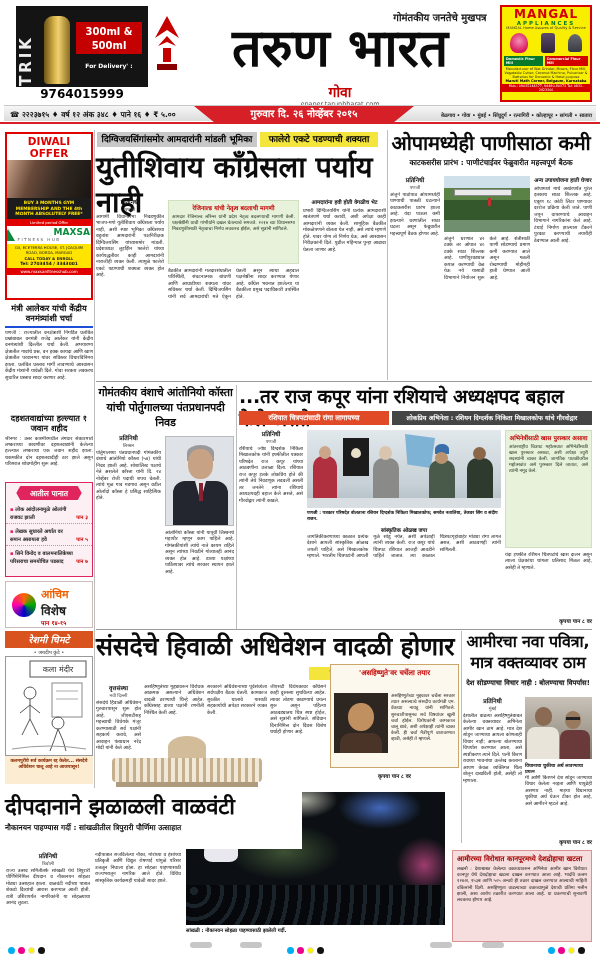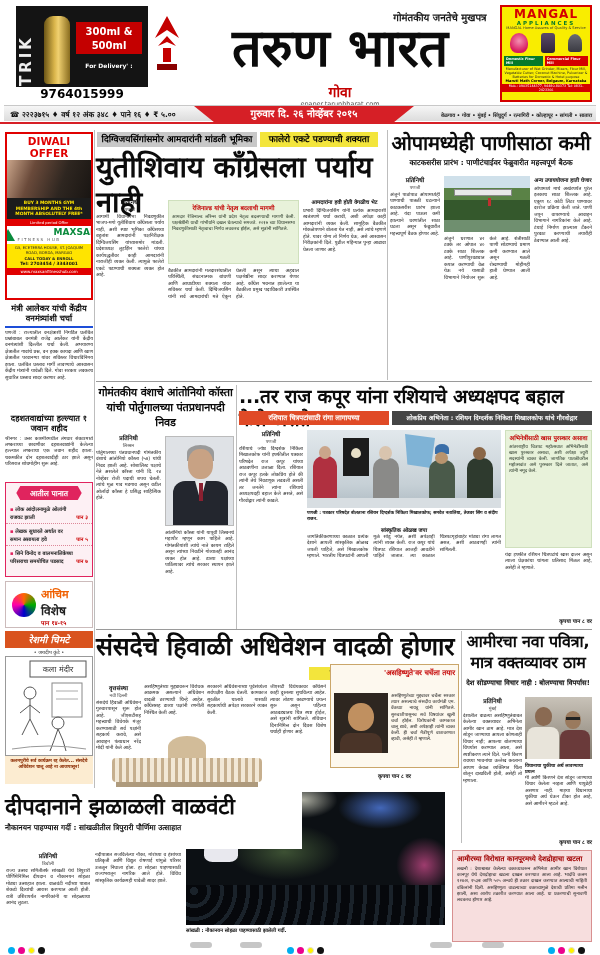--- a/index.html
+++ b/index.html
@@ -268,21 +268,21 @@
   <div class="abs" style="left:96px;top:684px;width:45px;height:102px;">
     <div class="by">वृत्तसंस्था</div>
     <div class="dl">नवी दिल्ली</div>
     <div class="bt" style="height:86px;">संसदेचे हिवाळी अधिवेशन गुरुवारपासून सुरू होत आहे. जीएसटीसह महत्त्वाची विधेयके मंजूर करण्यासाठी सर्व पक्षांनी सहकार्य करावे, असे आवाहन पंतप्रधान नरेंद्र मोदी यांनी केले आहे.</div>
   </div>
   <div class="abs bt" style="left:144px;top:684px;width:60px;height:46px;">असहिष्णुतेच्या मुद्द्यावरून विरोधक आक्रमक असल्याने अधिवेशन वादळी ठरण्याची चिन्हे आहेत. काँग्रेससह डाव्या पक्षांनी रणनीती निश्चित केली आहे.</div>
   <div class="abs bt" style="left:207px;top:684px;width:60px;height:46px;">सरकारने अधिवेशनाच्या पूर्वसंध्येला सर्वपक्षीय बैठक घेतली. कामकाज सुरळीत चालावे यासाठी सहकार्याची अपेक्षा सरकारने व्यक्त केली.</div>
   <div class="abs bt" style="left:270px;top:684px;width:56px;height:104px;">जीएसटी विधेयकावर काँग्रेसने काही दुरुस्त्या सुचविल्या आहेत. त्यावर तोडगा काढण्याचे प्रयत्न सुरू असून पहिल्या आठवड्यातच चित्र स्पष्ट होईल, असे सूत्रांनी सांगितले. संविधान दिनानिमित्त दोन दिवस विशेष चर्चाही होणार आहे.</div>
 
   <div class="abs" style="left:330px;top:664px;width:129px;height:104px;border:1px solid #caa66a;background:#fdf8ee;padding:3px;">
-    <div style="color:#c40000;font-weight:bold;font-size:7px;text-align:right;margin-bottom:16px;">'असहिष्णुते'वर चर्चेला तयार</div>
+    <div style="color:#c40000;font-weight:bold;font-size:7px;text-align:center;margin-bottom:16px;">'असहिष्णुते'वर चर्चेला तयार</div>
     <div class="photo" style="position:relative;float:left;width:54px;height:60px;margin:0 3px 1px 0;background:#2e2620;">
       <div class="abs" style="left:14px;top:10px;width:26px;height:28px;background:#c09060;border-radius:48%;"></div>
       <div class="abs" style="left:6px;top:40px;width:42px;height:20px;background:#4a3428;border-radius:10px 10px 0 0;"></div>
     </div>
     <div class="bt" style="height:86px;font-size:4.6px;">असहिष्णुतेच्या मुद्द्यावर चर्चेला सरकार तयार असल्याचे संसदीय कार्यमंत्री एम. वेंकय्या नायडू यांनी सांगितले. सुरुवातीपासूनच सर्व विषयांवर खुली चर्चा होईल. विरोधकांनी कामकाज चालू द्यावे, अशी अपेक्षाही त्यांनी व्यक्त केली. ही चर्चा मैत्रीपूर्ण वातावरणात व्हावी, असेही ते म्हणाले.</div>
   </div>
   <div class="abs cont" style="left:330px;top:772px;width:129px;text-align:center;">कृपया पान ८ वर</div>
 
   <div class="vrule" style="left:461px;top:631px;height:212px;"></div>
   <div class="abs hl" style="left:463px;top:632px;width:130px;font-size:16px;line-height:1.3;text-align:center;">आमीरचा नवा पवित्रा, मात्र वक्तव्यावर ठाम</div>

